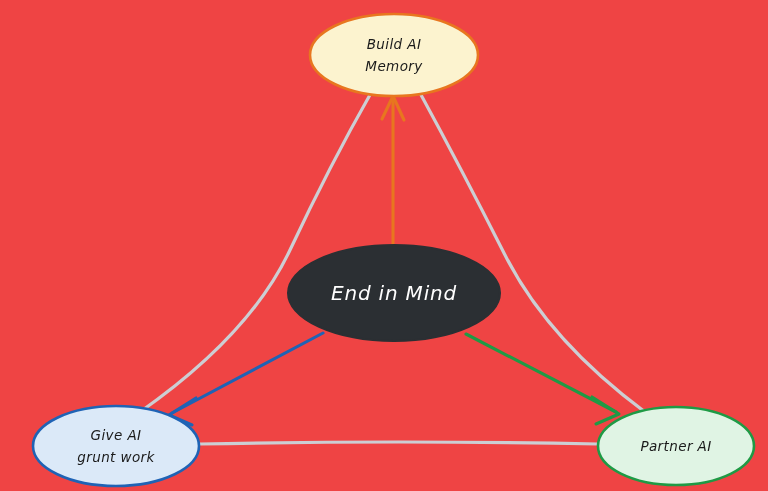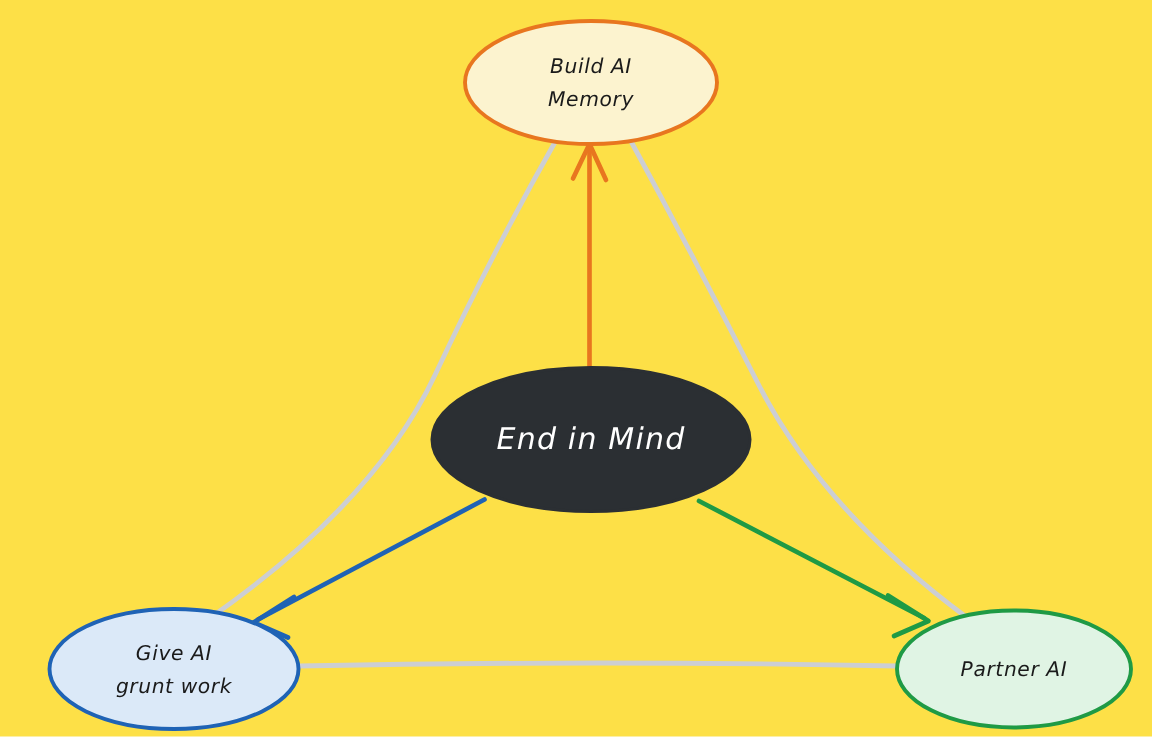--- a/index.html
+++ b/index.html
@@ -4,21 +4,21 @@
 <style>
   html, body {
     margin: 0;
     padding: 0;
     background: #fdfcf0;
   }
   #canvas {
     position: relative;
     width: 768px;
     height: 491px;
-    background: #fde047;
+    background: #ef4444;
     overflow: hidden;
     font-family: "DejaVu Sans", sans-serif;
   }
   #diagram-svg {
     position: absolute;
     top: 0;
     left: 0;
     width: 768px;
     height: 491px;
   }

